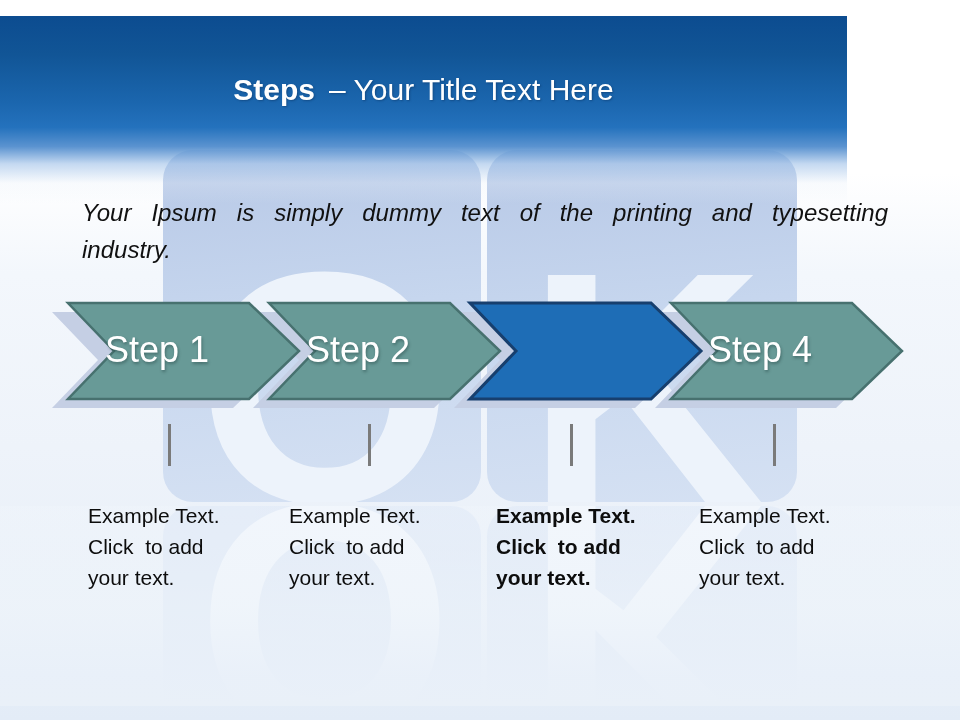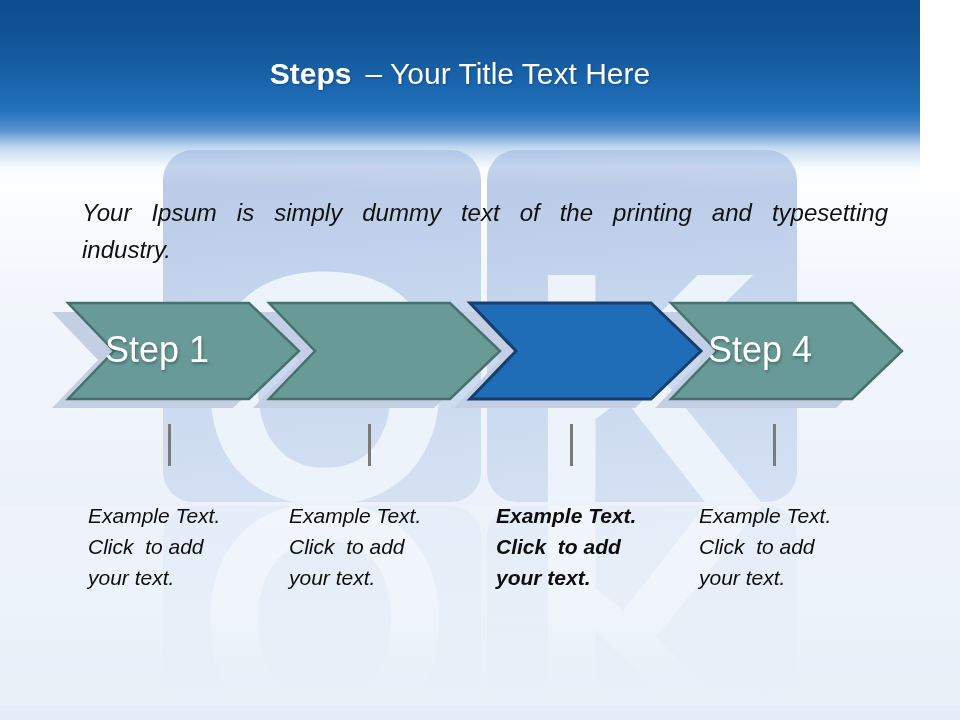--- a/index.html
+++ b/index.html
@@ -17,21 +17,21 @@
   .cube-right{left:487px;width:310px;}
   .cube .letter{font-size:330px;font-weight:bold;line-height:0.76;color:var(--cube-letter);
         margin-bottom:-12px;letter-spacing:-6px;}
   .wm-reflection{position:absolute;top:506px;left:0;width:960px;height:196px;overflow:hidden;z-index:1;}
   .wm-flip{position:absolute;top:0;left:0;width:960px;height:352px;transform:scaleY(-1);}
   .wm-flip .cube{background:linear-gradient(175deg,#c4d3ec 0%,#cfdcf1 50%,#dde7f6 100%);}
   .wm-flip .letter{color:#f3f7fd;}
   .wm-fade{position:absolute;top:506px;left:0;width:960px;height:200px;z-index:1;
         background:linear-gradient(180deg,rgba(240,245,251,0.45) 0%,rgba(238,244,250,0.75) 50%,rgba(233,240,249,0.97) 85%,#e9f0f8 100%);}
   
-  .header{position:absolute;top:0;left:0;width:920px;height:192px;z-index:2;
+  .header{position:absolute;top:16px;left:0;width:847px;height:192px;z-index:2;
         background:linear-gradient(180deg,var(--header-top) 0%,#115596 20%,#1b66ae 45%,var(--header-mid) 58%,#5b93d0 68%,rgba(164,196,233,0.65) 77%,rgba(230,239,249,0.25) 87%,rgba(255,255,255,0) 98%);}
   .title{margin-top:54px;text-align:center;color:#ffffff;font-size:30px;line-height:40px;
         text-shadow:1px 1px 2px rgba(10,40,80,0.4);}
   .title .t-bold{font-weight:bold;}
   .title .t-rest{font-weight:normal;margin-left:14px;}
   
   .intro{position:absolute;left:82px;top:194px;width:806px;z-index:3;
         font-style:italic;font-size:24px;line-height:37px;color:var(--text);
         text-align:justify;word-spacing:5px;}
   
@@ -39,21 +39,21 @@
   .arrow-teal{fill:var(--teal-fill);stroke:var(--teal-stroke);stroke-width:2.5;}
   .arrow-blue{fill:var(--blue-fill);stroke:var(--blue-stroke);stroke-width:3;}
   .chevron-shadows{fill:var(--chevron-shadow);}
   .step-label{position:absolute;top:328px;width:170px;z-index:4;
         color:#ffffff;font-size:36px;line-height:44px;
         text-shadow:1px 2px 3px rgba(30,60,60,0.45);}
   .step-label.hl{text-shadow:2px 3px 3px rgba(8,30,70,0.75);}
   
   .tick{position:absolute;top:424px;width:3px;height:42px;background:var(--tick);z-index:3;}
   
-  .desc{position:absolute;top:500px;width:190px;z-index:3;font-style:italic;
+  .desc{position:absolute;top:500px;width:190px;z-index:3;
         font-size:21px;line-height:31px;color:#0d0d0d;}
   .desc.hl{font-weight:bold;}
   .desc-line{display:block;white-space:pre-wrap;}
 </style>
 </head>
 <body>
 
 <div class="slide">
 
   <div class="wm">
@@ -91,20 +91,21 @@
       <polygon points="470,5 651,5 701,53 651,101 470,101 516,53"></polygon>
       <polygon points="671,5 852,5 902,53 852,101 671,101 717,53"></polygon>
     </g>
     <polygon class="arrow-teal" points="68,5 249,5 299,53 249,101 68,101 114,53"></polygon>
     <polygon class="arrow-teal" points="269,5 450,5 500,53 450,101 269,101 315,53"></polygon>
     <polygon class="arrow-blue" points="470,5 651,5 701,53 651,101 470,101 516,53"></polygon>
     <polygon class="arrow-teal" points="671,5 852,5 902,53 852,101 671,101 717,53"></polygon>
   </svg>
 
   <div class="step-label" style="left:105px">Step 1</div>
+  <div class="step-label" style="left:306px">Step 2</div>
   <div class="step-label" style="left:708px">Step 4</div>
 
   <div class="tick" style="left:168px"></div>
   <div class="tick" style="left:368px"></div>
   <div class="tick" style="left:570px"></div>
   <div class="tick" style="left:773px"></div>
 
   <div class="desc" style="left:88px">
     <span class="desc-line">Example Text.</span>
     <span class="desc-line">Click  to add</span>

